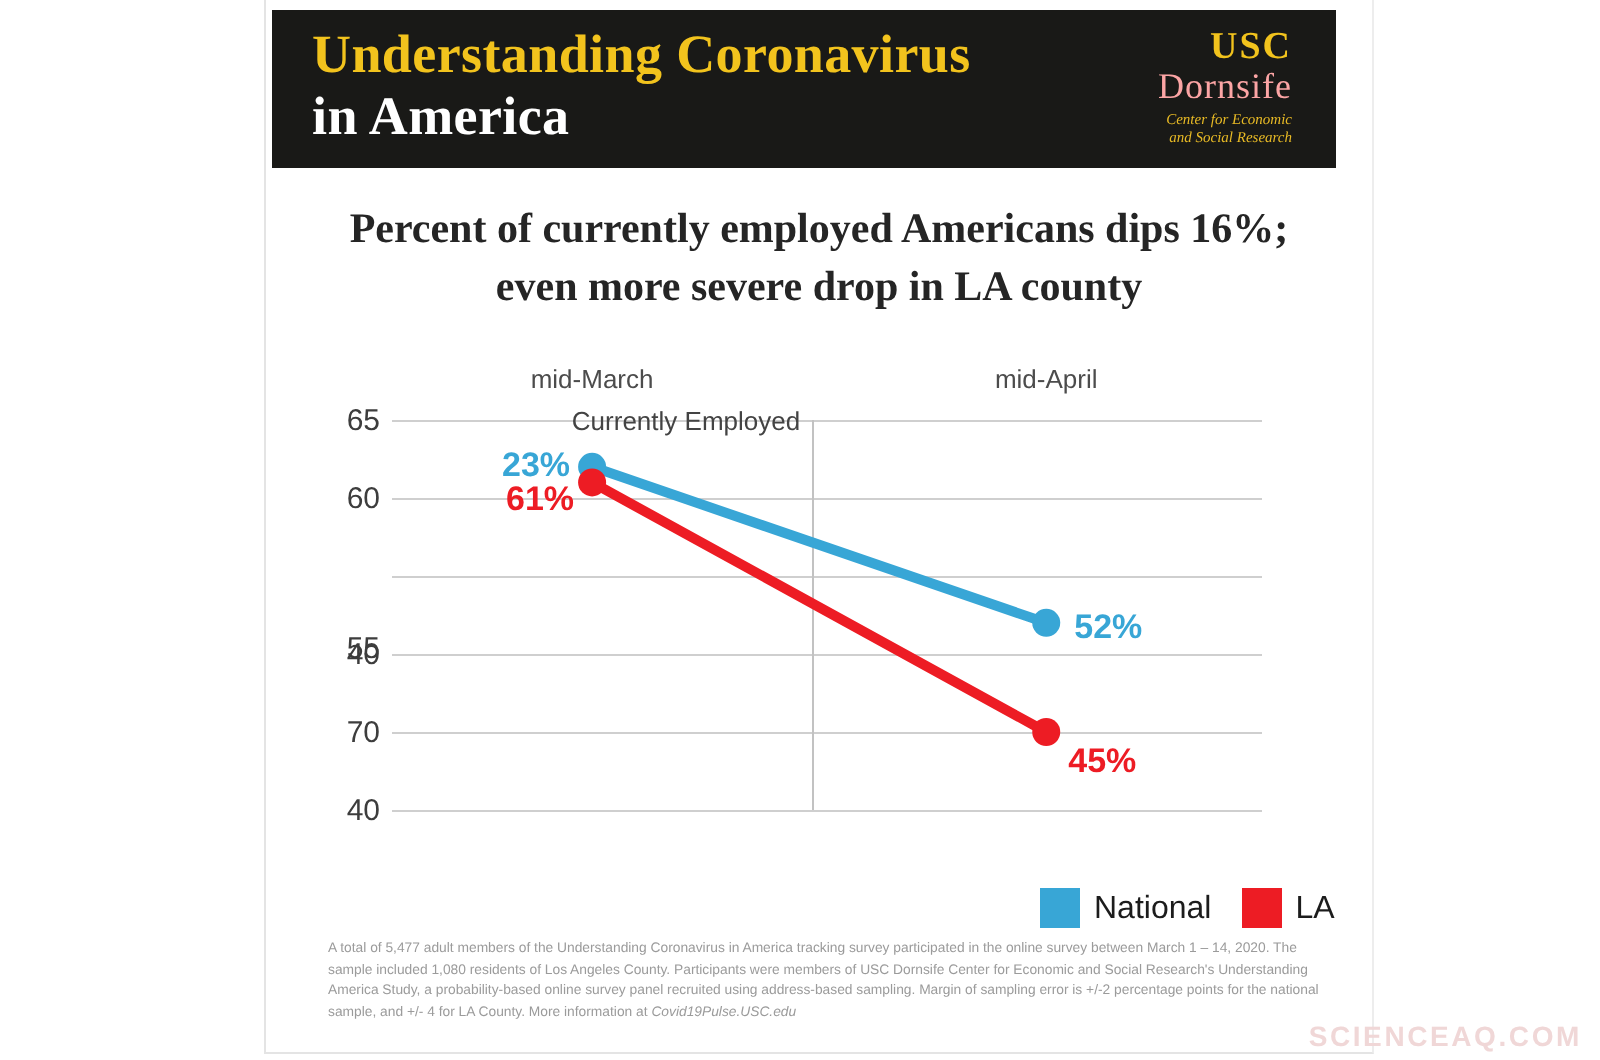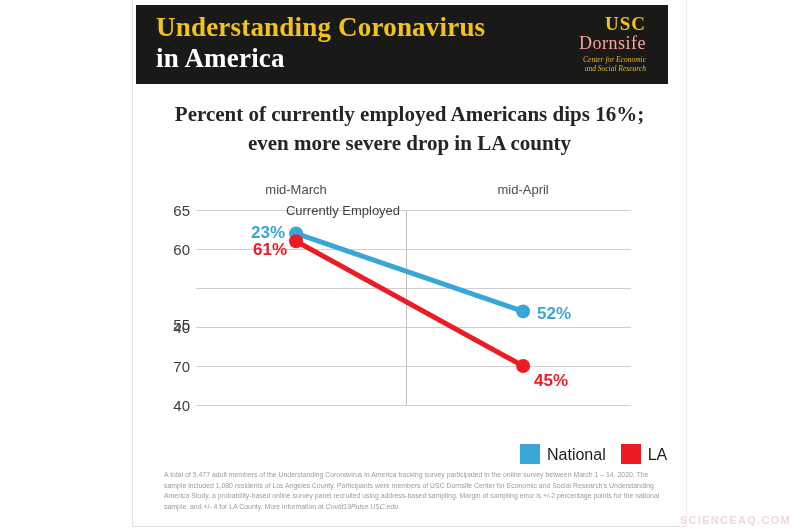--- a/index.html
+++ b/index.html
@@ -48,21 +48,21 @@
   #legend { position:absolute; left:347px; top:444px; display:flex; align-items:flex-end;margin-left:40px; }
   .swatch { width:20px; height:20px; margin-right:7px; }
   .legend-label { font-size:16px; color:#1c1c1c; margin-right:15px; }
 
   
   #footnote { position:absolute; left:31px; top:470px; width:498px;
               font-size:6.9px; line-height:10.6px; color:#9b9b9b; }
   #footnote .lnk { font-style:italic; }
 
   
-  #watermark { position:absolute; right:9px; bottom:4px; font-size:11px; font-weight:bold;
+  #watermark { position:absolute; right:9px; bottom:4px; font-size:14px; font-weight:bold;
                letter-spacing:1.3px; color:#f0d7d7;margin-top:36px; }
 </style>
 </head>
 <body>
 
 <div id="page">
   <div id="card">
 
     <div id="hdr">
       <div class="hdr-title">

